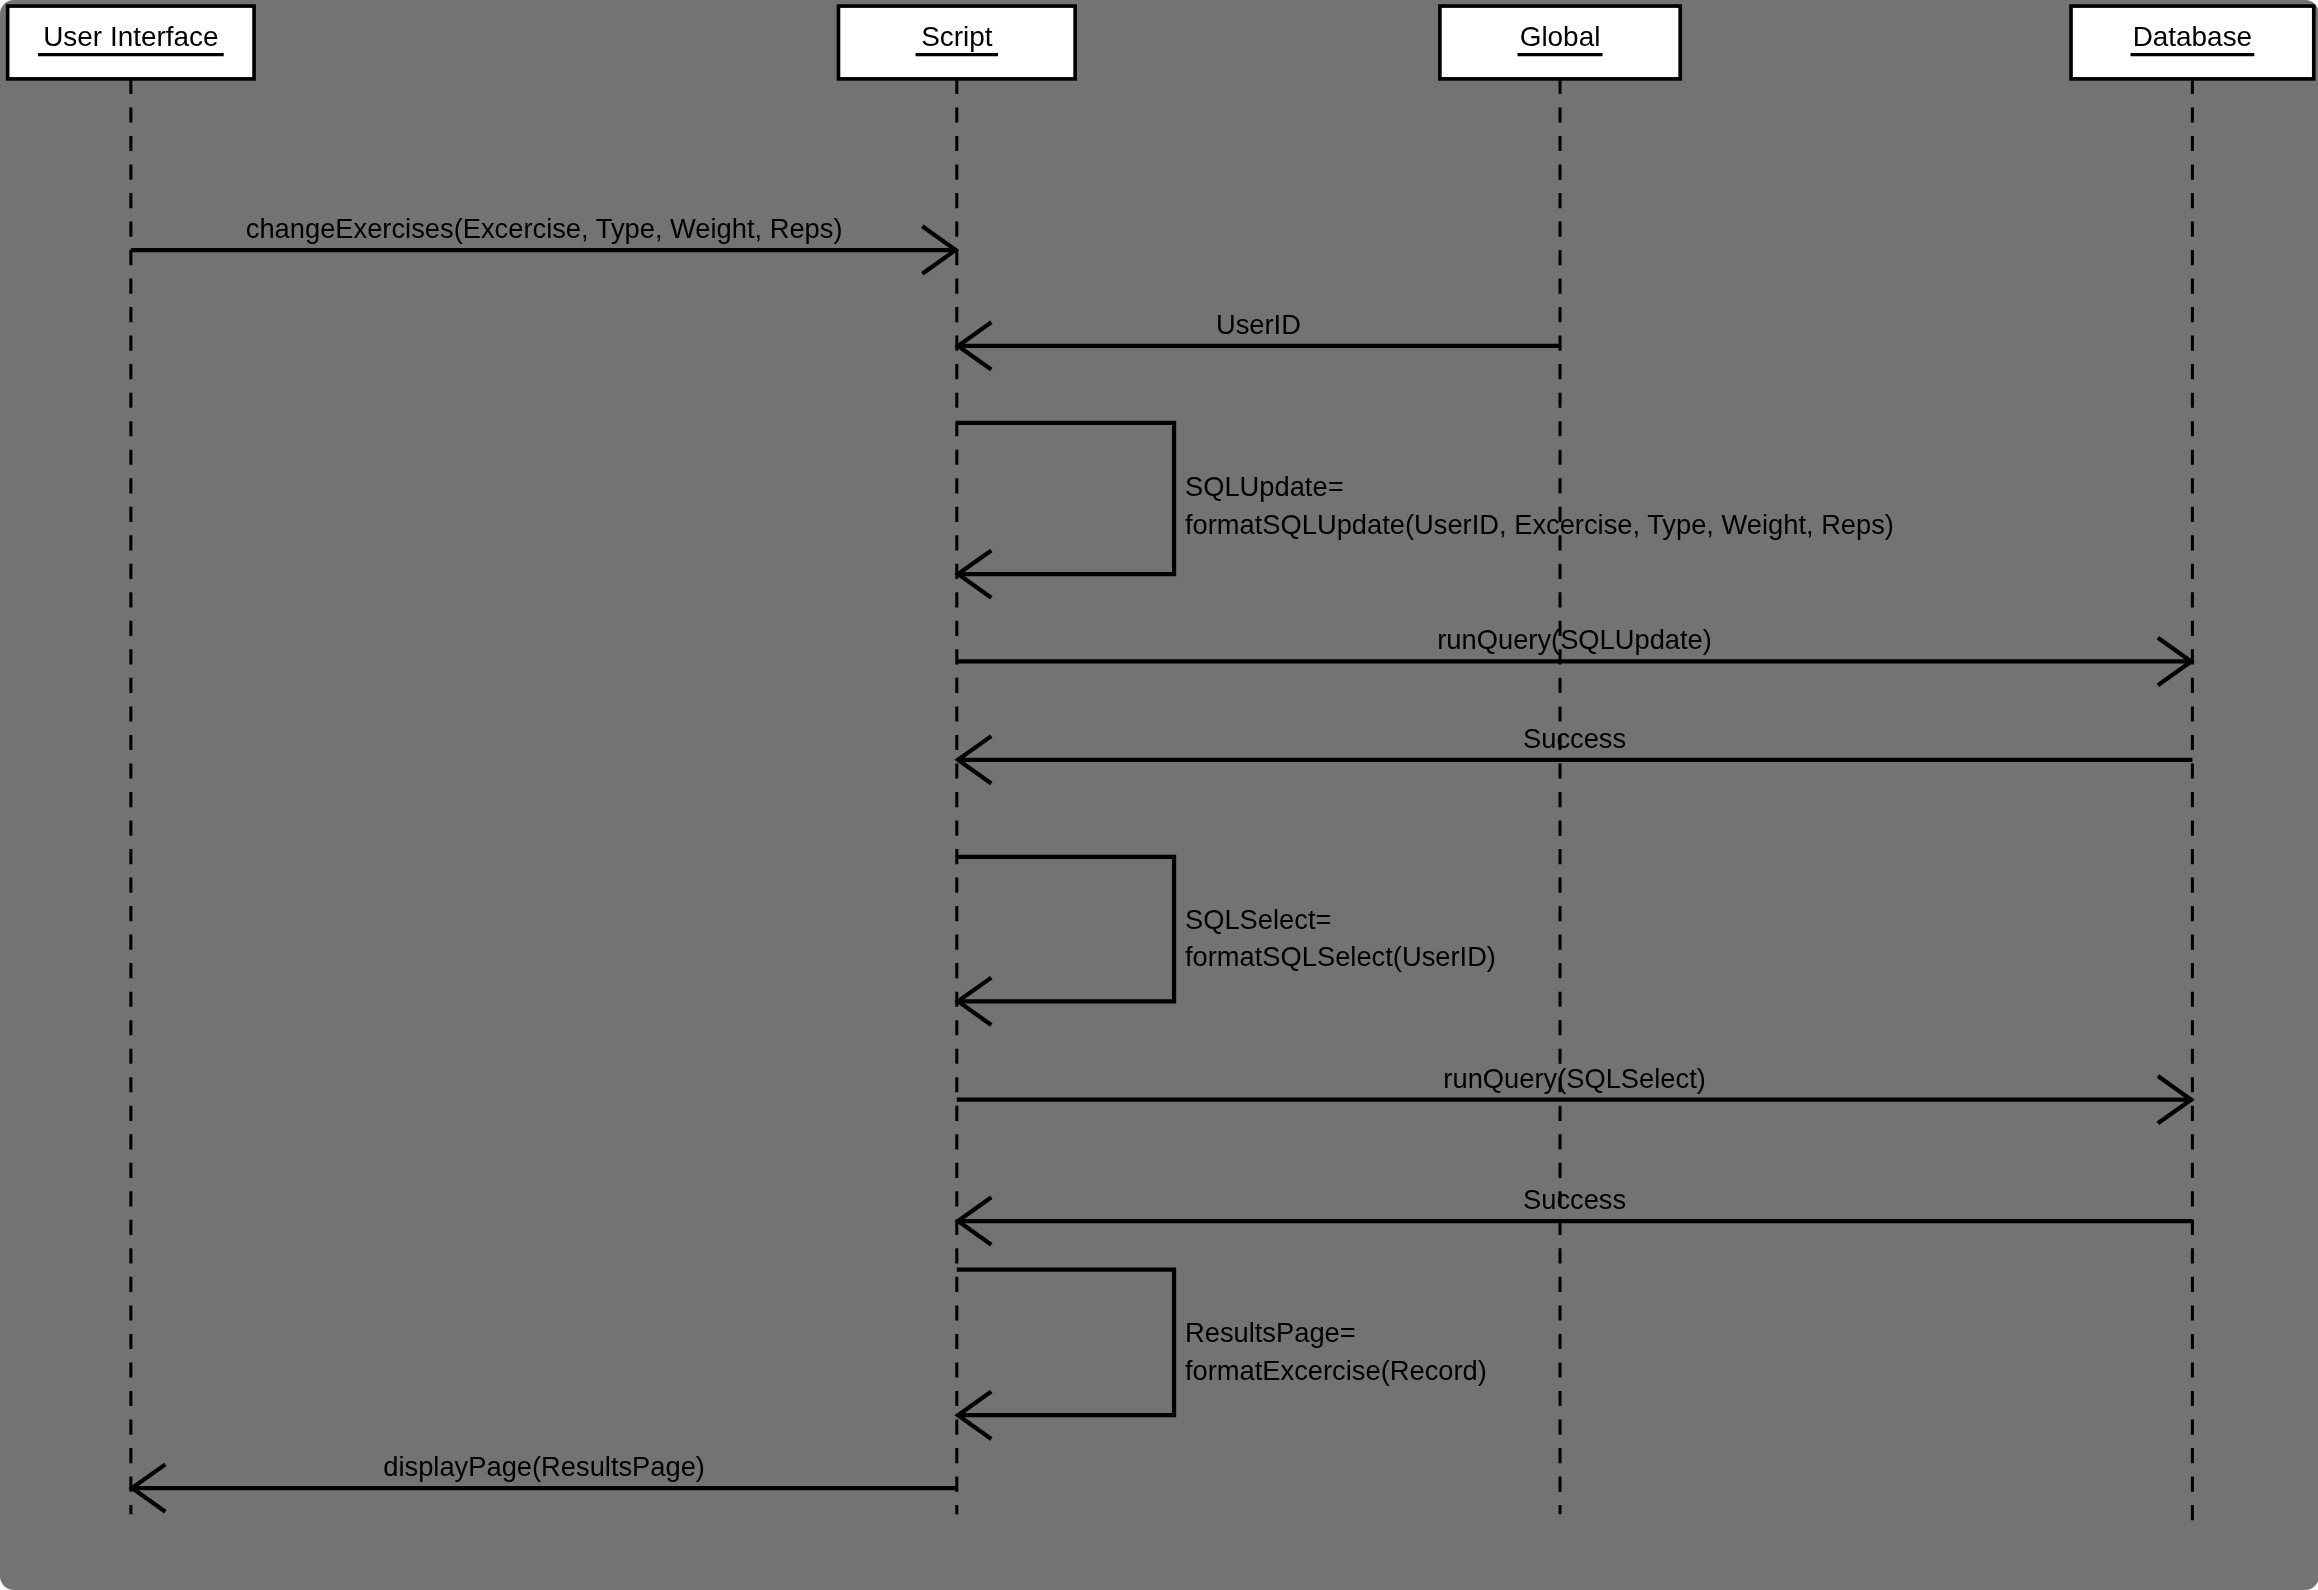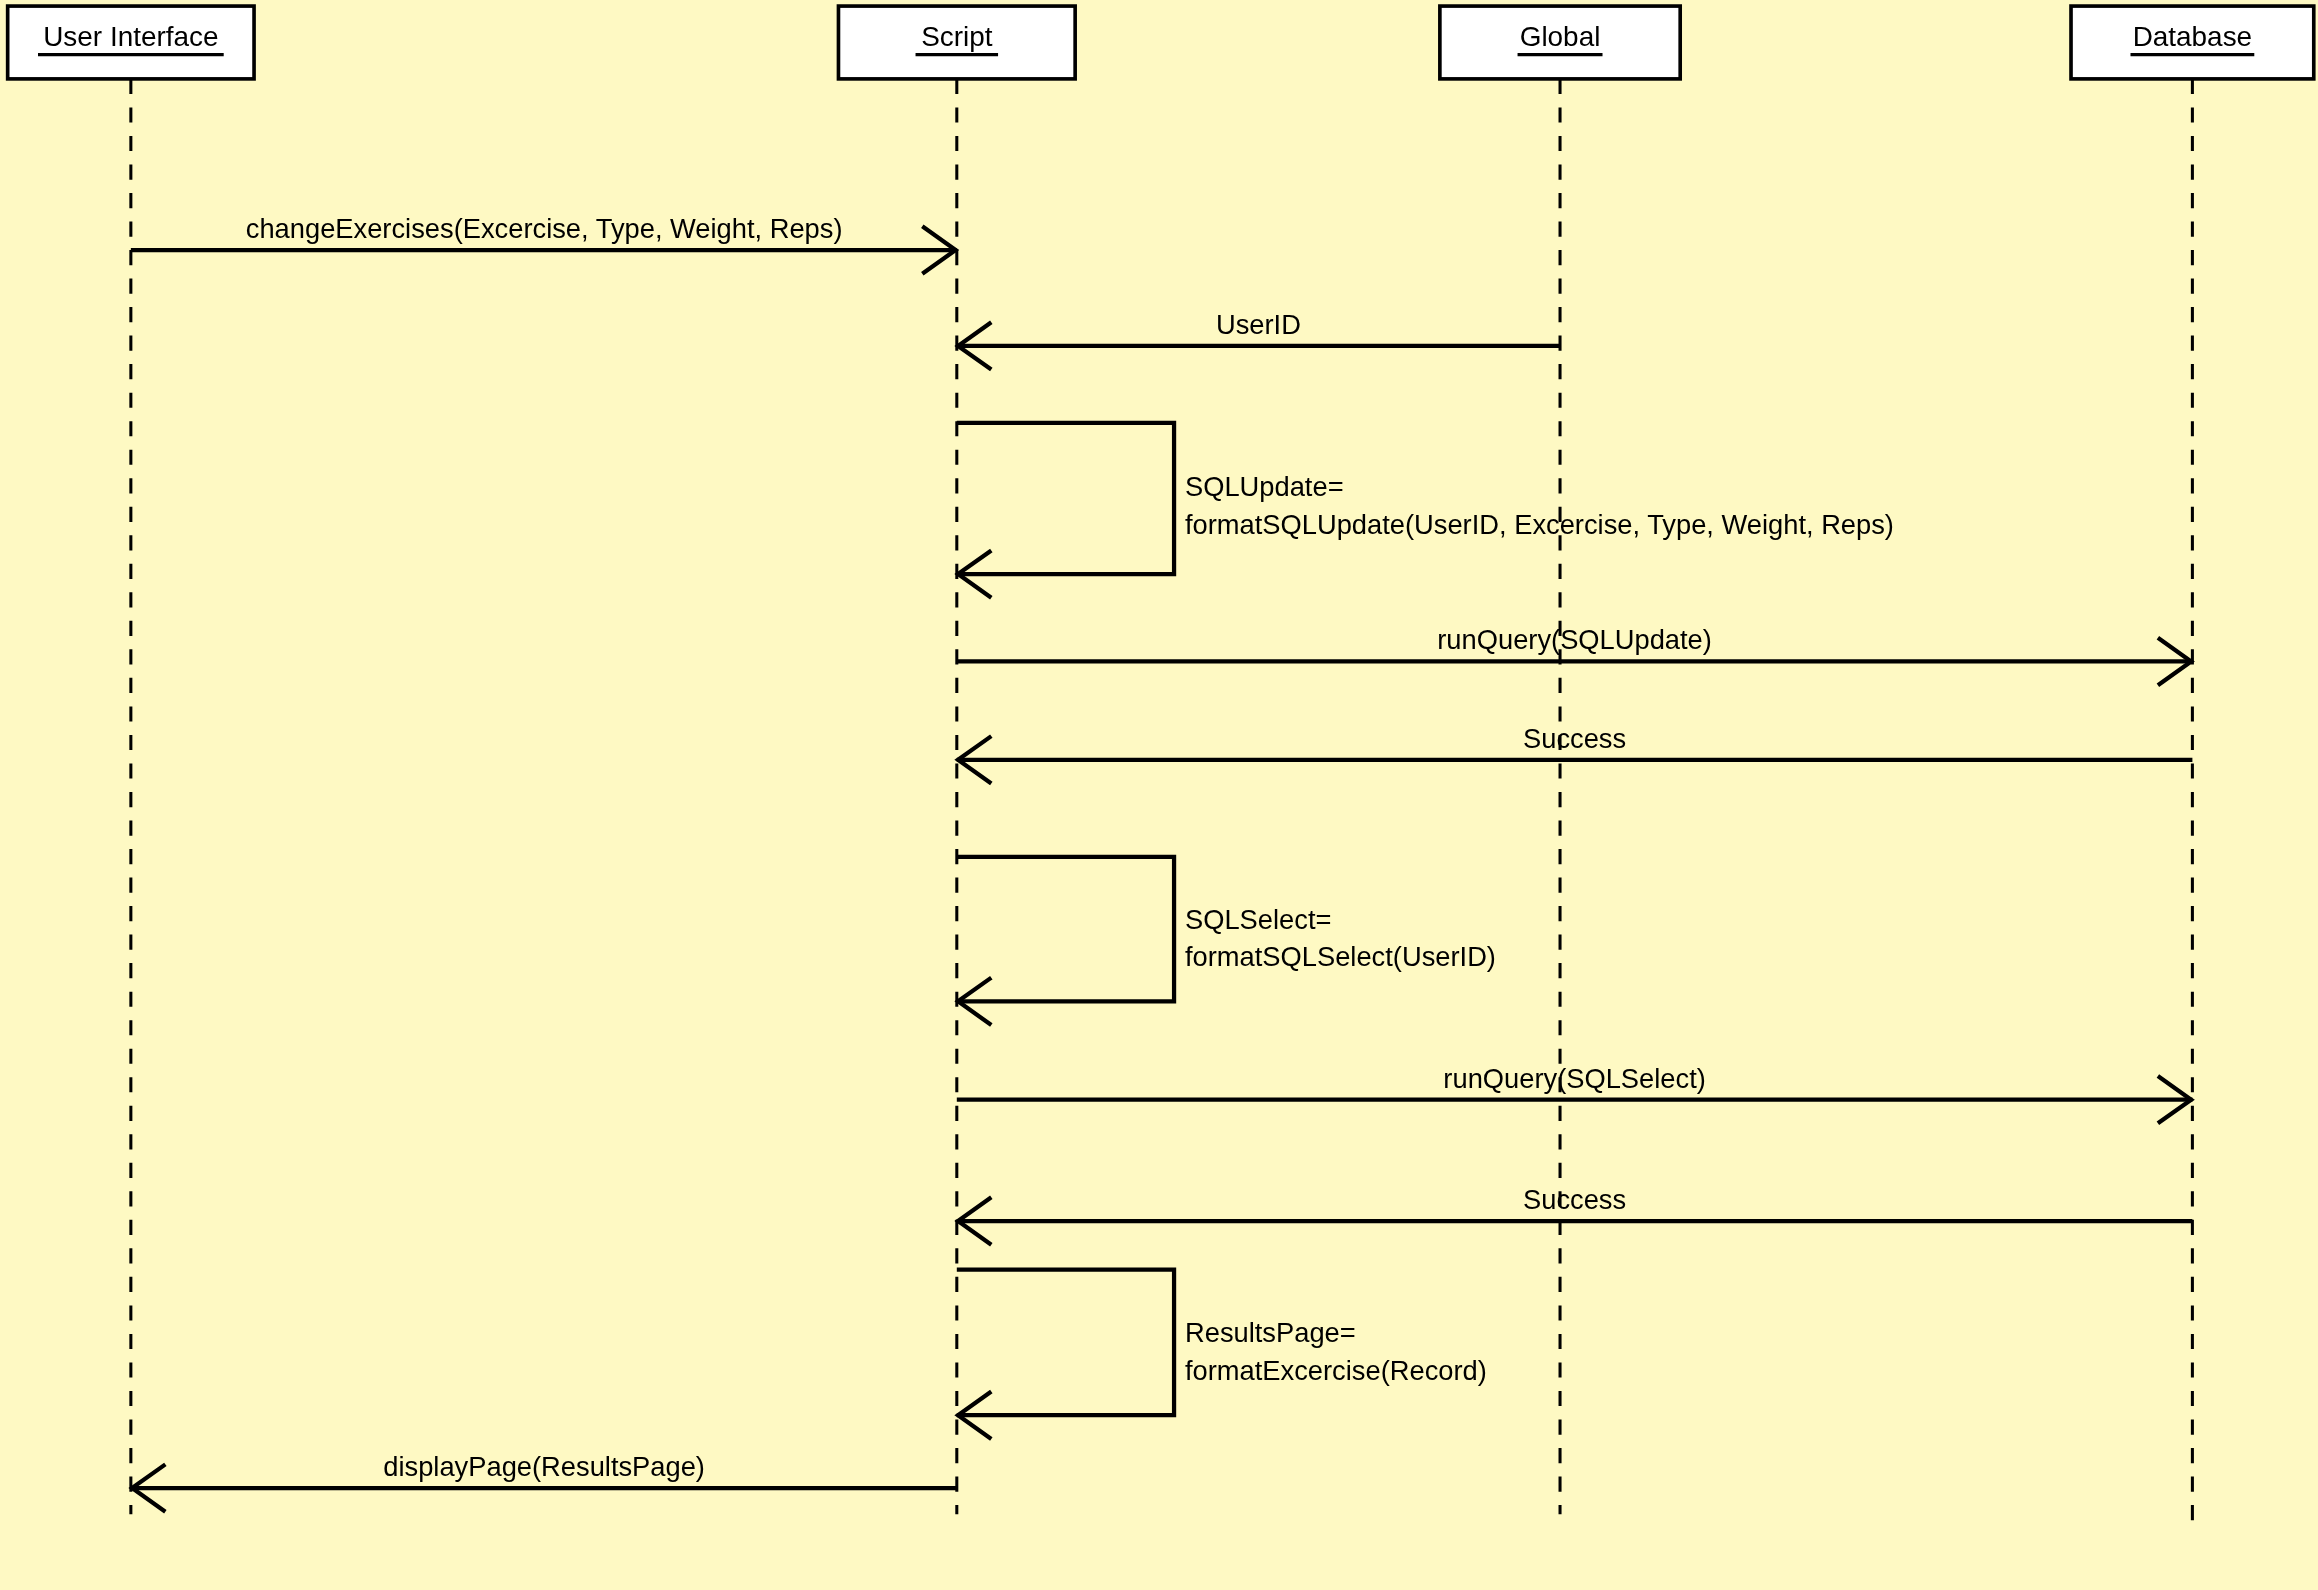--- a/index.html
+++ b/index.html
@@ -4,22 +4,23 @@
 <style>
   html, body {
     margin: 0;
     padding: 0;
     background: #ffffff;
   }
   .canvas {
     position: relative;
     width: 2319px;
     height: 1590px;
-    background: #fef9c3;
+    background: #737373;
     overflow: hidden;
+    border-radius: 14px;
   }
   svg { display: block; }
   .box {
     fill: #ffffff;
     stroke: #000000;
     stroke-width: 6;
   }
   .life {
     stroke: #000000;
     stroke-width: 5;

